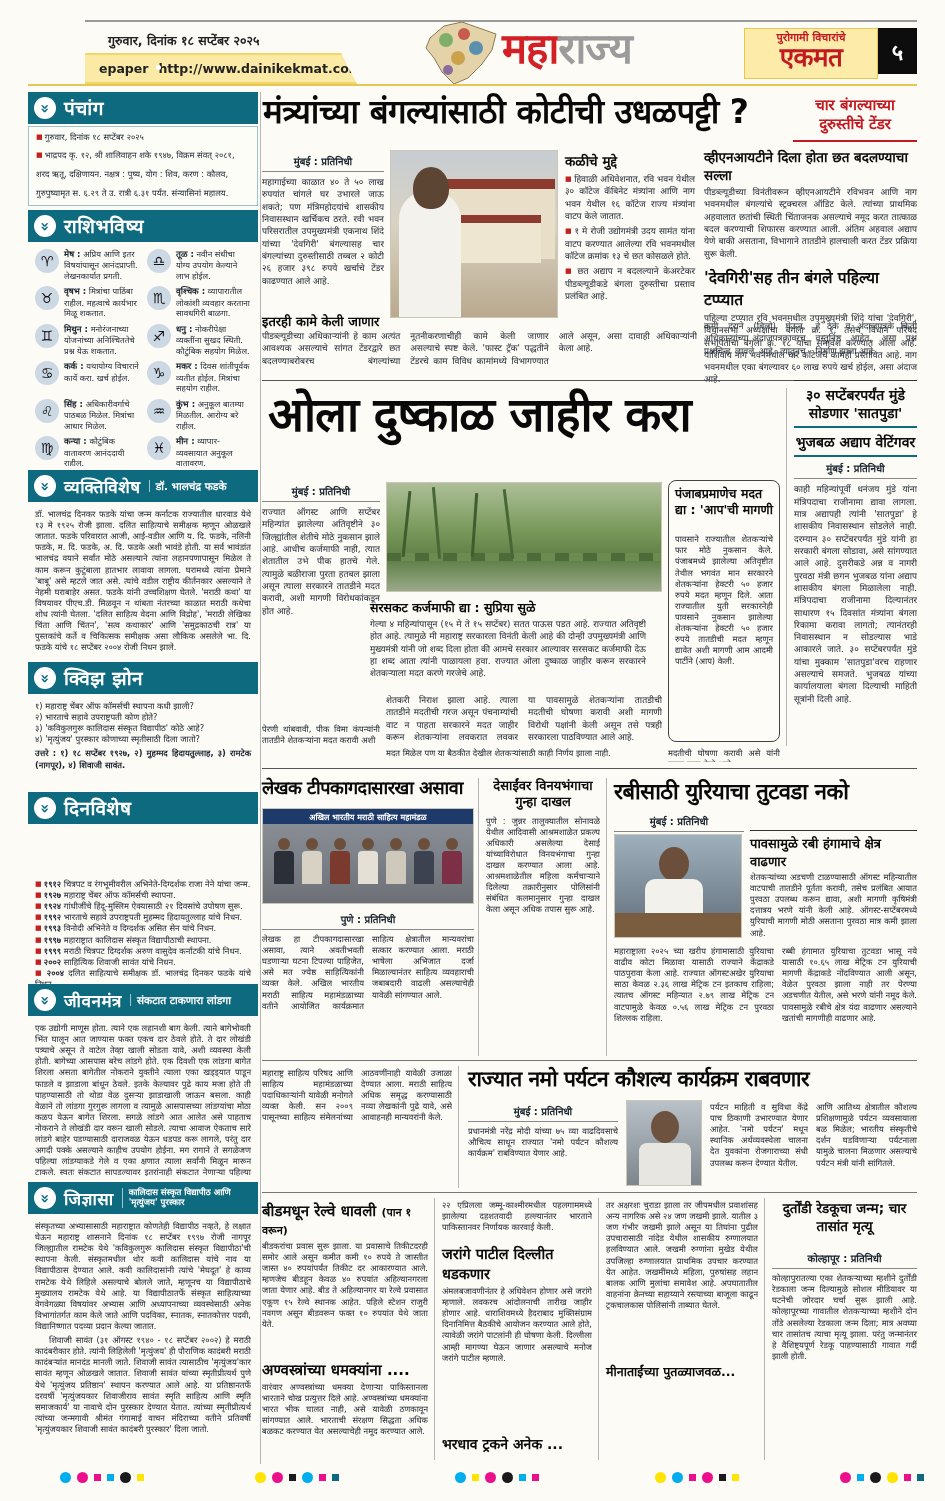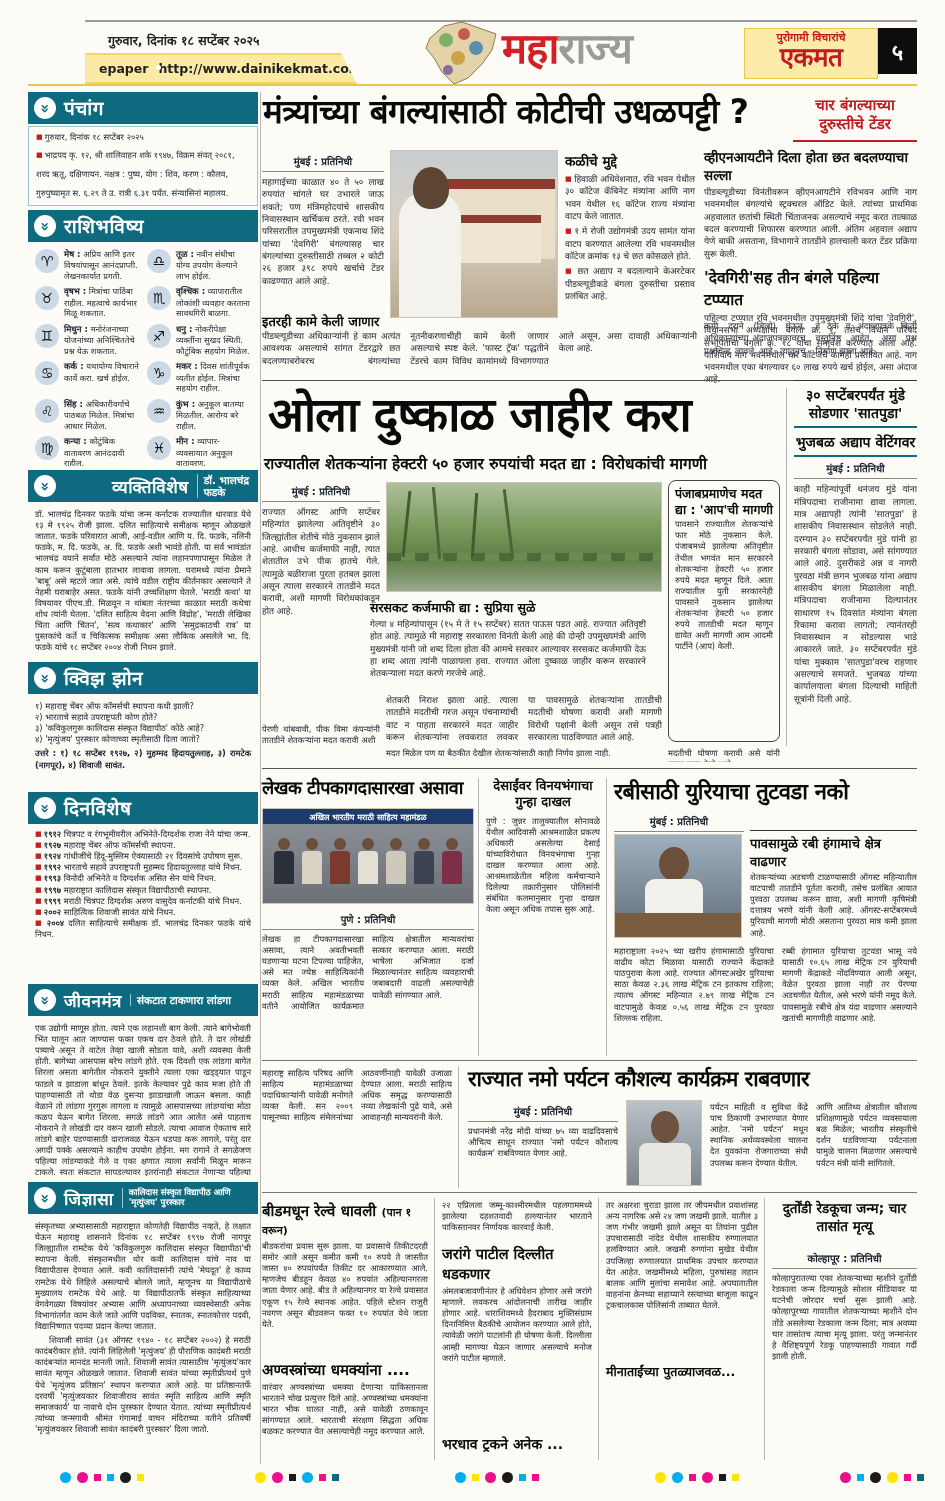--- a/index.html
+++ b/index.html
@@ -165,21 +165,21 @@
     <div class="ritem">
         <span class="rico">♓</span>
         <span class="rtxt"><b>मीन :</b> <span>व्यापार- व्यवसायात अनुकूल वातावरण.</span></span>
       </div>
   </div>
 
   <div class="sec-head" style="top:470px;">
     <span class="sec-ico">
         <span>»</span>
       </span>
-    <span class="sec-title" style="font-size:17px;margin-left:48px;">व्यक्तिविशेष</span>
+    <span class="sec-title" style="font-size:17px;">व्यक्तिविशेष</span>
     <span class="sec-sub">डॉ. भालचंद्र फडके</span>
   </div>
   <div class="side-box" style="top:504px;height:152px;border:none;background:transparent;">
     <div class="bt-sm">डॉ. भालचंद्र दिनकर फडके यांचा जन्म कर्नाटक राज्यातील धारवाड येथे १३ मे १९२५ रोजी झाला. दलित साहित्याचे समीक्षक म्हणून ओळखले जातात. फडके परिवारात आजी, आई-वडील आणि य. दि. फडके, नलिनी फडके, म. दि. फडके, अ. दि. फडके अशी भावंडे होती. या सर्व भावंडांत भालचंद्र वयाने सर्वांत मोठे असल्याने त्यांना लहानपणापासून मिळेल ते काम करून कुटुंबाला हातभार लावावा लागला. घरामध्ये त्यांना प्रेमाने 'बाबू' असे म्हटले जात असे. त्यांचे वडील राष्ट्रीय कीर्तनकार असल्याने ते नेहमी घराबाहेर असत. फडके यांनी उच्चशिक्षण घेतले. 'मराठी कथा' या विषयावर पीएच.डी. मिळवून न थांबता नंतरच्या काळात मराठी कथेचा शोध त्यांनी घेतला. 'दलित साहित्य वेदना आणि विद्रोह', 'मराठी लेखिका चिंता आणि चिंतन', 'सत्व कथाकार' आणि 'समुद्रकाठची रात्र' या पुस्तकांचे कर्ते व चिकित्सक समीक्षक असा लौकिक असलेले भा. दि. फडके यांचे १८ सप्टेंबर २००४ रोजी निधन झाले.</div>
   </div>
 
   <div class="sec-head" style="top:662px;">
     <span class="sec-ico">
         <span>»</span>
       </span>
@@ -192,21 +192,21 @@
     <div class="bt-sm">४) 'मृत्युंजय' पुरस्कार कोणाच्या स्मृतीसाठी दिला जातो?</div>
     <div class="bt-sm" style="margin-top:3px;font-weight:bold;">उत्तरे : १) १८ सप्टेंबर १९२७, २) मुहम्मद हिदायतुल्लाह, ३) रामटेक (नागपूर), ४) शिवाजी सावंत.</div>
   </div>
 
   <div class="sec-head" style="top:792px;">
     <span class="sec-ico">
         <span>»</span>
       </span>
     <span class="sec-title">दिनविशेष</span>
   </div>
-  <div class="side-box" style="top:824px;height:154px;border:none;background:transparent;">
+  <div class="side-box" style="top:874px;height:154px;border:none;background:transparent;">
     <div class="bt-sm sq"><b>१९१२</b> <span>चित्रपट व रंगभूमीवरील अभिनेते-दिग्दर्शक राजा नेने यांचा जन्म.</span></div>
     <div class="bt-sm sq"><b>१९२७</b> <span>महाराष्ट्र चेंबर ऑफ कॉमर्सची स्थापना.</span></div>
     <div class="bt-sm sq"><b>१९२४</b> <span>गांधीजींचे हिंदू-मुस्लिम ऐक्यासाठी २१ दिवसांचे उपोषण सुरू.</span></div>
     <div class="bt-sm sq"><b>१९९२</b> <span>भारताचे सहावे उपराष्ट्रपती मुहम्मद हिदायतुल्लाह यांचे निधन.</span></div>
     <div class="bt-sm sq"><b>१९९३</b> <span>विनोदी अभिनेते व दिग्दर्शक असित सेन यांचे निधन.</span></div>
     <div class="bt-sm sq"><b>१९९७</b> <span>महाराष्ट्रात कालिदास संस्कृत विद्यापीठाची स्थापना.</span></div>
     <div class="bt-sm sq"><b>१९९९</b> <span>मराठी चित्रपट दिग्दर्शक अरुण वासुदेव कर्नाटकी यांचे निधन.</span></div>
     <div class="bt-sm sq"><b>२००२</b> <span>साहित्यिक शिवाजी सावंत यांचे निधन.</span></div>
     <div class="bt-sm sq"><b>२००४</b> <span>दलित साहित्याचे समीक्षक डॉ. भालचंद्र दिनकर फडके यांचे निधन.</span></div>
   </div>
@@ -260,21 +260,20 @@
     <div class="subhead" style="font-size:15.5px;margin-top:6px;">'देवगिरी'सह तीन बंगले पहिल्या टप्प्यात</div>
     <div class="bt" style="margin-top:2px;">पहिल्या टप्प्यात रवि भवनमधील उपमुख्यमंत्री शिंदे यांचा 'देवगिरी', विधानसभा अध्यक्षांचा बंगला क्र. १, तसेच विधान परिषद सभापतींचा बंगला क्र. १८ यांचा समावेश करण्यात आला आहे. याशिवाय नाग भवनमधील चार कॉटेजचे कामही प्रस्तावित आहे. नाग भवनमधील एका बंगल्यावर ६० लाख रुपये खर्च होईल, असा अंदाज आहे.</div>
   </div>
   <div class="abs subhead" style="left:262px;top:312px;font-size:13px;">इतरही कामे केली जाणार</div>
   <div class="abs bt" style="left:704px;top:320px;width:213px;height:52px;overflow:hidden;column-count:2;column-gap:10px;">कमी दराने (बिलो) घेऊन, अधिकाऱ्यांच्या अंदाजपत्रकावरच प्रश्नचिन्ह लावले आहे. त्यातूनच हे ठेके व अंदाजपत्रके किती वस्तुनिष्ठ आहेत, असा प्रश्न निर्माण झाला आहे.</div>
   <div class="abs bt" style="left:262px;top:330px;width:435px;height:44px;overflow:hidden;column-count:3;column-gap:10px;">पीडब्ल्यूडीच्या अधिकाऱ्यांनी हे काम अत्यंत आवश्यक असल्याचे सांगत टेंडरद्वारे छत बदलण्याबरोबरच बंगल्यांच्या नूतनीकरणाचीही कामे केली जाणार असल्याचे स्पष्ट केले. 'फास्ट ट्रॅक' पद्धतीने टेंडरचे काम विविध कामांमध्ये विभागण्यात आले असून, असा दावाही अधिकाऱ्यांनी केला आहे.</div>
 
   <div class="hrule" style="left:262px;top:380px;width:655px;background:#555;"></div>
 
   <div class="abs hl" style="left:268px;top:390px;width:515px;font-size:47px;letter-spacing:-1px;">ओला दुष्काळ जाहीर करा</div>
-  <div class="abs subhead" style="left:264px;top:452px;width:520px;font-size:15.5px;">राज्यातील शेतकऱ्यांना हेक्टरी ५० हजार रुपयांची मदत द्या :  विरोधकांची मागणी</div>
 
   <div class="vrule" style="left:786px;top:388px;height:358px;"></div>
   <div class="abs" style="left:794px;top:380px;width:123px;">
     <div class="hrule" style="position:static;width:100%;background:#333;"></div>
     <div class="subhead center" style="font-size:14px;margin-top:5px;line-height:1.3;">३० सप्टेंबरपर्यंत मुंडे सोडणार 'सातपुडा'</div>
     <div class="panel-rule"></div>
     <div class="subhead center" style="font-size:14px;">भुजबळ अद्याप वेटिंगवर</div>
     <div class="panel-rule"></div>
     <div class="byline">मुंबई : प्रतिनिधी</div>
     <div class="bt" style="height:228px;overflow:hidden;">काही महिन्यांपूर्वी धनंजय मुंडे यांना मंत्रिपदाचा राजीनामा द्यावा लागला. मात्र अद्यापही त्यांनी 'सातपुडा' हे शासकीय निवासस्थान सोडलेले नाही. दरम्यान ३० सप्टेंबरपर्यंत मुंडे यांनी हा सरकारी बंगला सोडावा, असे सांगण्यात आले आहे. दुसरीकडे अन्न व नागरी पुरवठा मंत्री छगन भुजबळ यांना अद्याप शासकीय बंगला मिळालेला नाही. मंत्रिपदाचा राजीनामा दिल्यानंतर साधारण १५ दिवसांत मंत्र्यांना बंगला रिकामा करावा लागतो; त्यानंतरही निवासस्थान न सोडल्यास भाडे आकारले जाते. ३० सप्टेंबरपर्यंत मुंडे यांचा मुक्काम 'सातपुडा'वरच राहणार असल्याचे समजते. भुजबळ यांच्या कार्यालयाला बंगला दिल्याची माहिती सूत्रांनी दिली आहे.</div>
@@ -293,21 +292,21 @@
   </div>
   <div class="abs" style="left:370px;top:596px;width:276px;">
     <div class="cap-title">सरसकट कर्जमाफी द्या : सुप्रिया सुळे</div>
     <div class="bt" style="height:92px;overflow:hidden;">गेल्या ४ महिन्यांपासून (१५ मे ते १५ सप्टेंबर) सतत पाऊस पडत आहे. राज्यात अतिवृष्टी होत आहे. त्यामुळे मी महाराष्ट्र सरकारला विनंती केली आहे की दोन्ही उपमुख्यमंत्री आणि मुख्यमंत्री यांनी जो शब्द दिला होता की आमचे सरकार आल्यावर सरसकट कर्जमाफी देऊ हा शब्द आता त्यांनी पाळायला हवा. राज्यात ओला दुष्काळ जाहीर करून सरकारने शेतकऱ्याला मदत करणे गरजेचे आहे.</div>
   </div>
   <div class="abs bt" style="left:386px;top:694px;width:132px;height:48px;overflow:hidden;">शेतकरी निराश झाला आहे. त्याला तातडीने मदतीची गरज असून पंचनाम्यांची वाट न पाहता सरकारने मदत जाहीर करून शेतकऱ्यांना लवकरात लवकर दिलासा द्यावा.</div>
   <div class="abs bt" style="left:528px;top:694px;width:134px;height:48px;overflow:hidden;">या पावसामुळे शेतकऱ्यांना तातडीची मदतीची घोषणा करावी अशी मागणी विरोधी पक्षांनी केली असून तसे पत्रही सरकारला पाठविण्यात आले आहे.</div>
 
   <div class="abs boxed" style="left:668px;top:480px;width:112px;height:262px;border-radius:8px;">
     <div class="subhead" style="font-size:12.5px;line-height:1.25;">पंजाबप्रमाणेच मदत द्या : 'आप'ची मागणी</div>
-    <div class="bt-sm" style="margin-top:2px;">पावसाने राज्यातील शेतकऱ्यांचे फार मोठे नुकसान केले. पंजाबमध्ये झालेल्या अतिवृष्टीत तेथील भगवंत मान सरकारने शेतकऱ्यांना हेक्टरी ५० हजार रुपये मदत म्हणून दिले. आता राज्यातील युती सरकारनेही पावसाने नुकसान झालेल्या शेतकऱ्यांना हेक्टरी ५० हजार रुपये तातडीची मदत म्हणून द्यावेत अशी मागणी आम आदमी पार्टीने (आप) केली.</div>
+    <div class="bt-sm" style="margin-top:17px;">पावसाने राज्यातील शेतकऱ्यांचे फार मोठे नुकसान केले. पंजाबमध्ये झालेल्या अतिवृष्टीत तेथील भगवंत मान सरकारने शेतकऱ्यांना हेक्टरी ५० हजार रुपये मदत म्हणून दिले. आता राज्यातील युती सरकारनेही पावसाने नुकसान झालेल्या शेतकऱ्यांना हेक्टरी ५० हजार रुपये तातडीची मदत म्हणून द्यावेत अशी मागणी आम आदमी पार्टीने (आप) केली.</div>
   </div>
   <div class="abs bt-sm" style="left:262px;top:724px;width:118px;height:20px;overflow:hidden;">पेरणी थांबवावी, पीक विमा कंपन्यांनी तातडीने शेतकऱ्यांना मदत करावी अशी</div>
   <div class="abs bt-sm" style="left:386px;top:748px;width:276px;height:14px;overflow:hidden;">मदत मिळेल पण या बैठकीत देखील शेतकऱ्यांसाठी काही निर्णय झाला नाही.</div>
   <div class="abs bt-sm" style="left:668px;top:748px;width:112px;height:14px;overflow:hidden;">मदतीची घोषणा करावी असे यांनी पत्रात नमूद केले आहे.</div>
 
   <div class="hrule" style="left:262px;top:768px;width:655px;background:#555;"></div>
 
   <div class="abs hl" style="left:262px;top:778px;width:212px;font-size:18px;">लेखक टीपकागदासारखा असावा</div>
   <div class="photo" style="left:262px;top:808px;width:212px;height:96px;background:linear-gradient(180deg,#8e939b,#6d7077);">
     <div style="background:#1d3a6b;color:#fff;font-size:8px;font-weight:bold;text-align:center;padding:2px 0;">अखिल भारतीय मराठी साहित्य महामंडळ</div>

